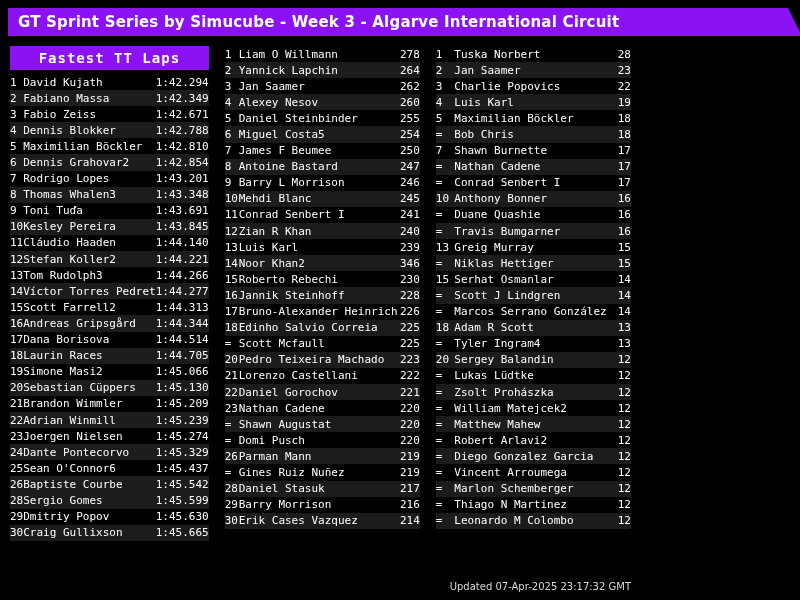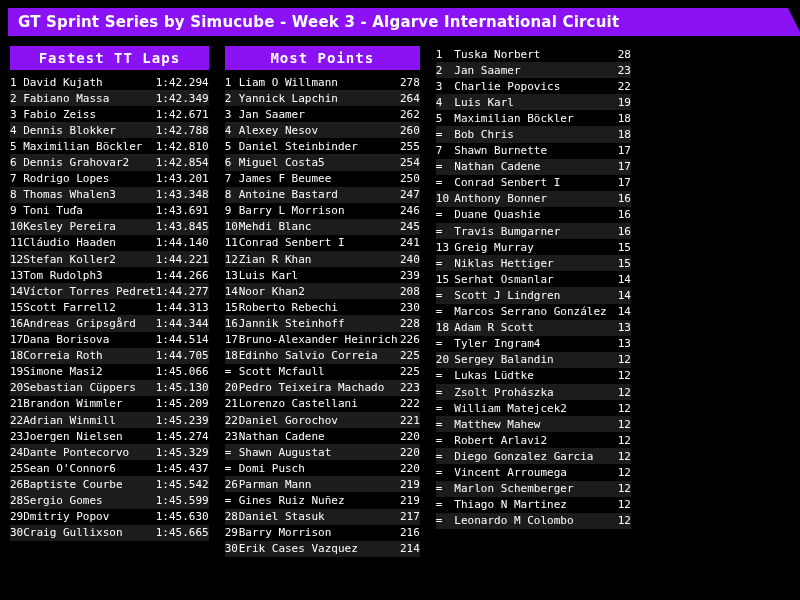--- a/index.html
+++ b/index.html
@@ -215,21 +215,21 @@
               <td class="name">Andreas Gripsgård</td>
               <td class="val">1:44.344</td>
             </tr>
             <tr class="odd">
               <td class="pos">17</td>
               <td class="name">Dana Borisova</td>
               <td class="val">1:44.514</td>
             </tr>
             <tr class="even">
               <td class="pos">18</td>
-              <td class="name">Correia Roth</td>
+              <td class="name">Laurin Races</td>
               <td class="val">1:44.705</td>
             </tr>
             <tr class="odd">
               <td class="pos">19</td>
               <td class="name">Simone Masi2</td>
               <td class="val">1:45.066</td>
             </tr>
             <tr class="even">
               <td class="pos">20</td>
               <td class="name">Sebastian Cüppers</td>
@@ -278,23 +278,20 @@
             <tr class="even">
               <td class="pos">30</td>
               <td class="name">Craig Gullixson</td>
               <td class="val">1:45.665</td>
             </tr>
           </tbody>
       </table>
     </div>
 
     <div class="column">
-      <div class="col-header">
-        <span class="hdr-text">Most Points</span>
-      </div>
       <table class="rows">
         <tbody>
             <tr class="odd">
               <td class="pos">1</td>
               <td class="name">Liam O Willmann</td>
               <td class="val">278</td>
             </tr>
             <tr class="even">
               <td class="pos">2</td>
               <td class="name">Yannick Lapchin</td>
@@ -351,21 +348,21 @@
               <td class="val">240</td>
             </tr>
             <tr class="odd">
               <td class="pos">13</td>
               <td class="name">Luis Karl</td>
               <td class="val">239</td>
             </tr>
             <tr class="even">
               <td class="pos">14</td>
               <td class="name">Noor Khan2</td>
-              <td class="val">208</td>
+              <td class="val">346</td>
             </tr>
             <tr class="odd">
               <td class="pos">15</td>
               <td class="name">Roberto Rebechi</td>
               <td class="val">230</td>
             </tr>
             <tr class="even">
               <td class="pos">16</td>
               <td class="name">Jannik Steinhoff</td>
               <td class="val">228</td>
@@ -596,14 +593,15 @@
               <td class="pos">=</td>
               <td class="name">Leonardo M Colombo</td>
               <td class="val narrow">12</td>
             </tr>
           </tbody>
       </table>
     </div>
 
   </div>
 
+  <div class="footer">Updated 07-Apr-2025 23:17:32 GMT</div>
 
 </div>
 
 </body></html>

